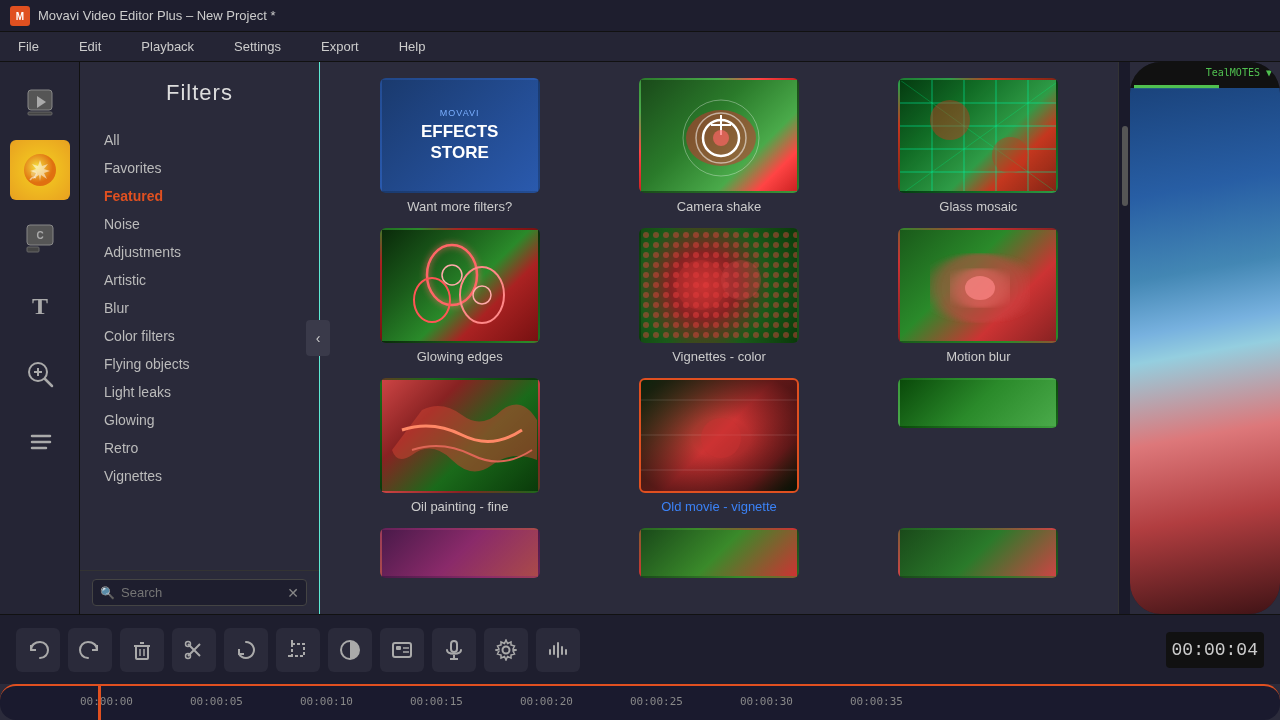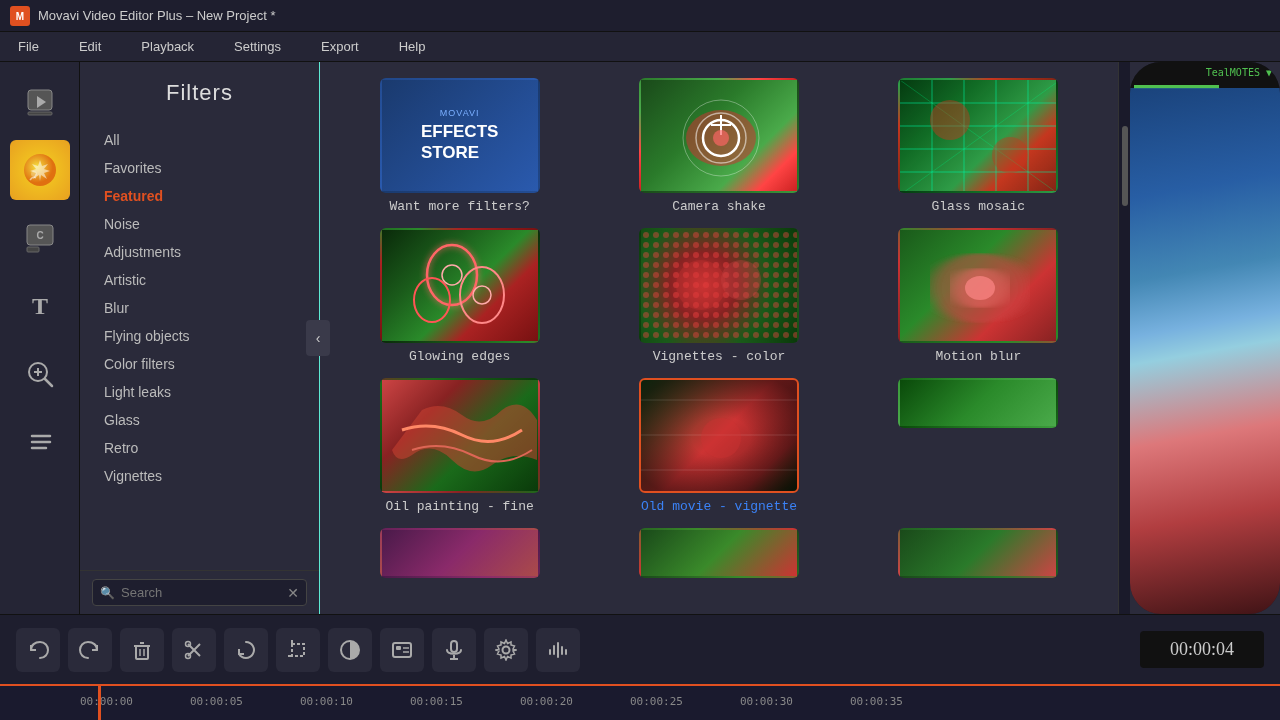--- a/index.html
+++ b/index.html
@@ -40,42 +40,42 @@
     .search-wrap { position: relative; }
     .search-icon { position: absolute; left: 8px; top: 50%; transform: translateY(-50%); color: #888; font-size: 12px; }
     .search-clear { position: absolute; right: 8px; top: 50%; transform: translateY(-50%); color: #888; font-size: 14px; cursor: pointer; }
 
     
     #filters-area { flex: 1; background: #2b2b3b; overflow-y: auto; padding: 16px 16px 0; position: relative; }
     .filters-grid { display: grid; grid-template-columns: repeat(3, 1fr); gap: 12px; }
     .filter-card { display: flex; flex-direction: column; align-items: center; cursor: pointer; }
     .filter-thumb { width: 160px; height: 115px; border-radius: 6px; overflow: hidden; position: relative; border: 2px solid transparent; }
     .filter-thumb.selected { border-color: #e05020; }
-    .filter-label { margin-top: 6px; font-size: 13px; color: #ccc; text-align: center; line-height: 1.3; font-family: Liberation Mono, monospace; }
+    .filter-label { margin-top: 6px; font-size: 13px; color: #ccc; text-align: center; line-height: 1.3; }
     .filter-label.selected-label { color: #3b82f6; }
 
     
     .thumb-effects-store { background: linear-gradient(135deg, #1a3a6e, #2a5aae); display: flex; flex-direction: column; align-items: center; justify-content: center; }
 
     
     #collapse-btn { position: absolute; left: -14px; top: 50%; transform: translateY(-50%); width: 24px; height: 36px; background: #3a3a4a; border-radius: 4px; display: flex; align-items: center; justify-content: center; cursor: pointer; z-index: 10; color: #ccc; font-size: 14px; }
 
     
     #right-preview { width: 150px; background: #1a1a2a; overflow: hidden; position: relative; border-radius: 31px; }
     .preview-top { height: 20px; background: #111; display: flex; align-items: center; justify-content: flex-end; padding: 0 8px; font-size: 11px; }
     .preview-green-bar { height: 4px; background: #50c050; width: 60%; margin: 2px 0; }
     .preview-image { width: 100%; height: calc(100% - 24px); background: linear-gradient(135deg, #1a4a8a 0%, #2a6aba 30%, #4a8aca 50%, #aaddff 70%, #ff6666 80%, #cc4444 100%); opacity: 0.7; }
 
     
     #toolbar { height: 70px; background: #1e1e2e; display: flex; align-items: center; justify-content: center; gap: 8px; border-top: 1px solid #111; padding: 0 16px; }
     .tool-btn { width: 44px; height: 44px; background: #2a2a3a; border: none; border-radius: 6px; color: #ccc; font-size: 18px; cursor: pointer; display: flex; align-items: center; justify-content: center; }
-    .time-display { margin-left: auto; font-family: Liberation Serif, serif; font-size: 18px; color: #ccc; background: #111; padding: 8px 30px; border-radius: 4px; }
-
-    
-    #timeline { height: 36px; background: #1a1a2e; border-top: 2px solid #e05020; display: flex; align-items: center; padding: 0 0 4px 80px; overflow: hidden; }
+    .time-display { margin-left: auto; font-family: Liberation Mono, monospace; font-size: 18px; color: #ccc; background: #111; padding: 8px 6px; border-radius: 4px; }
+
+    
+    #timeline { height: 36px; background: #1a1a2e; border-top: 2px solid #e05020; display: flex; align-items: center; padding: 0 0 4px 80px; overflow: hidden; border-radius: 16px; }
     .timeline-marker { color: #888; font-size: 11px; font-family: monospace; min-width: 110px; }
     .timeline-cursor { width: 3px; height: 36px; background: #e05020; position: absolute; left: 98px; bottom: 0; }
 
     
     ::-webkit-scrollbar { width: 6px; }
     ::-webkit-scrollbar-track { background: #1e1e2e; }
     ::-webkit-scrollbar-thumb { background: #555; border-radius: 3px; }
 
     
     #filters-wrapper { flex: 1; position: relative; display: flex; }
@@ -170,24 +170,24 @@
   <div id="filter-panel">
     <div id="filter-title">Filters</div>
     <div id="filter-categories">
       <div class="filter-cat">All</div>
       <div class="filter-cat">Favorites</div>
       <div class="filter-cat active">Featured</div>
       <div class="filter-cat">Noise</div>
       <div class="filter-cat">Adjustments</div>
       <div class="filter-cat">Artistic</div>
       <div class="filter-cat">Blur</div>
+      <div class="filter-cat">Color filters</div>
       <div class="filter-cat">Flying objects</div>
-      <div class="filter-cat">Color filters</div>
       <div class="filter-cat">Light leaks</div>
-      <div class="filter-cat">Glass</div>
+      <div class="filter-cat">Glowing</div>
       <div class="filter-cat">Retro</div>
       <div class="filter-cat">Vignettes</div>
     </div>
     <div id="search-bar">
       <div class="search-wrap">
         <span class="search-icon">🔍</span>
         <input type="text" id="search-input" placeholder="Search" style="">
         <span class="search-clear">✕</span>
       </div>
     </div>
@@ -195,21 +195,21 @@
 
   <div id="filters-wrapper">
     <div id="collapse-btn">‹</div>
     <div id="filters-area">
       <div class="filters-grid">
 
         <div class="filter-card">
           <div class="filter-thumb thumb-effects-store">
             <div style="display:flex;flex-direction:column;align-items:center;justify-content:center;height:100%;gap:4px;">
               <span style="font-size:9px;color:#7aaeff;letter-spacing:1px;">MOVAVI</span>
-              <span style="font-size:17px;color:#fff;font-weight:bold;text-align:left;line-height:1.2;">EFFECTS<br>STORE</span>
+              <span style="font-size:17px;color:#fff;font-weight:bold;text-align:center;line-height:1.2;">EFFECTS<br>STORE</span>
             </div>
           </div>
           <div class="filter-label">Want more filters?</div>
         </div>
 
         <div class="filter-card">
           <div class="filter-thumb thumb-camera" style="position:relative;">
             <svg width="160" height="115" viewBox="0 0 160 115" style="position:absolute;top:0;left:0;">
 
               <ellipse cx="80" cy="58" rx="35" ry="28" fill="#cc333388"></ellipse>

